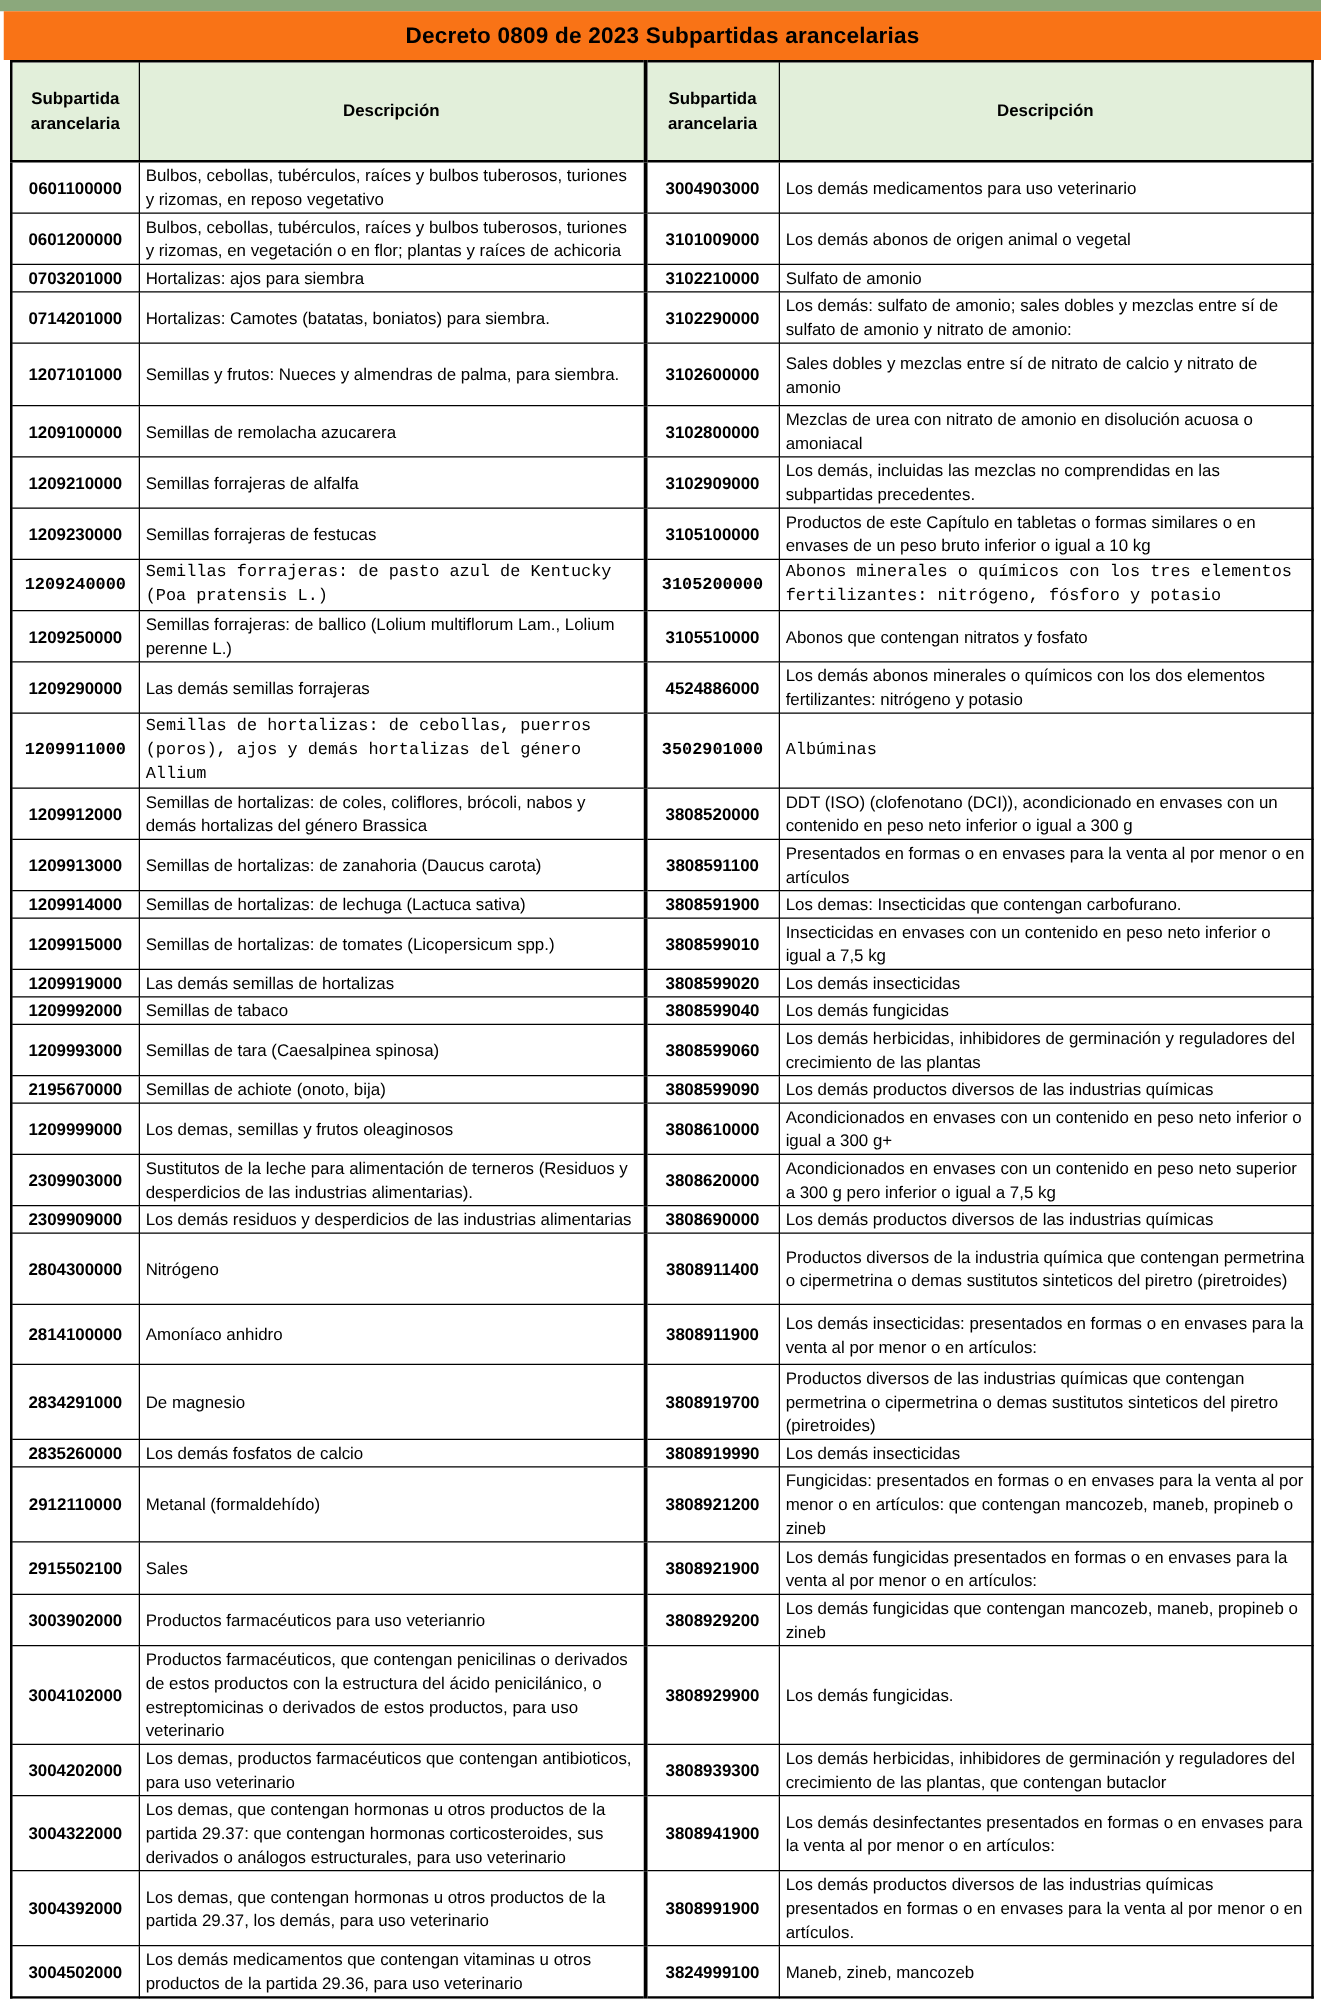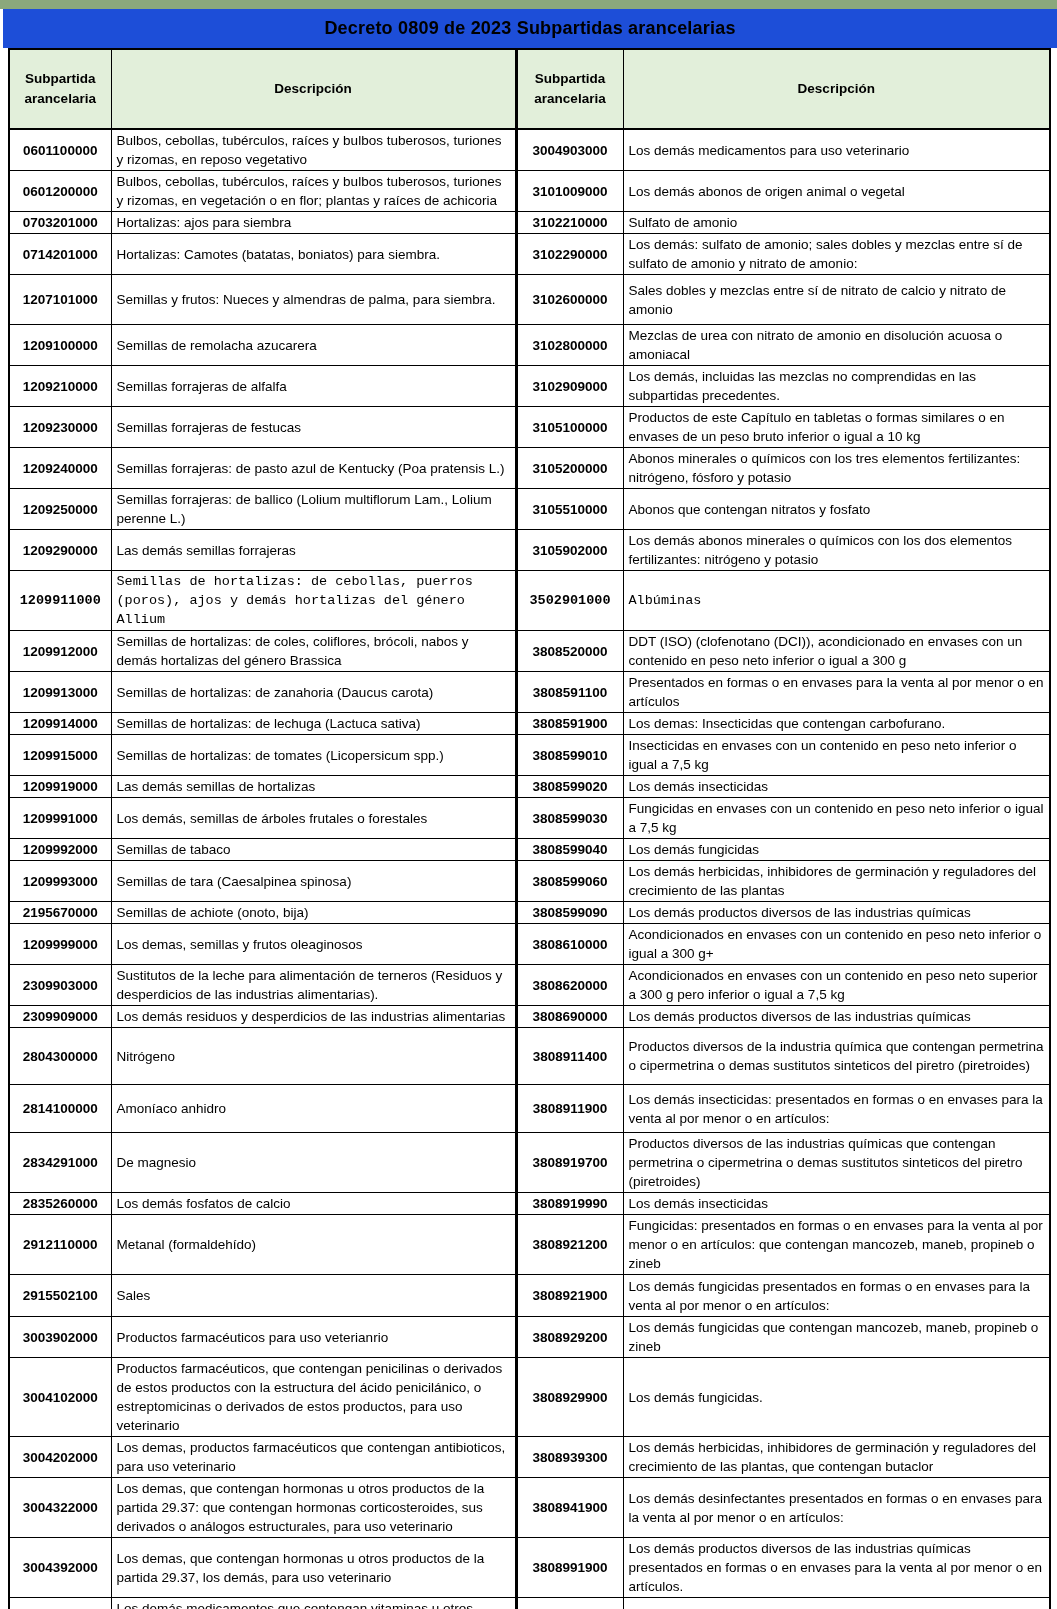--- a/index.html
+++ b/index.html
@@ -51,21 +51,21 @@
     padding: 1px 2px;
   }
 </style>
 </head>
 <body>
 
 <div class="page">
 
   <div class="top-strip" style="background: rgb(139, 168, 124);"></div>
 
-  <div class="title-bar" style="background: #1d4ed8;">Decreto 0809 de 2023 Subpartidas arancelarias</div>
+  <div class="title-bar" style="background: #f97316;">Decreto 0809 de 2023 Subpartidas arancelarias</div>
 
   <table class="tariff">
     <colgroup>
       <col style="width:102px">
       <col style="width:405px">
       <col style="width:107px">
       <col style="width:427px">
     </colgroup>
     <thead>
       <tr>
@@ -117,36 +117,36 @@
           <td class="desc">Semillas forrajeras de alfalfa</td>
           <td class="code">3102909000</td>
           <td class="desc"> Los demás, incluidas las mezclas no comprendidas en las subpartidas precedentes.</td>
         </tr>
         <tr style="height: 38px;">
           <td class="code">1209230000</td>
           <td class="desc">Semillas forrajeras de festucas</td>
           <td class="code">3105100000</td>
           <td class="desc">Productos de este Capítulo en tabletas o formas similares o en envases de un peso bruto inferior o igual a 10 kg</td>
         </tr>
-        <tr style="height: 38px;">
+        <tr style="height: 38px; font-family: Liberation Mono, monospace;">
           <td class="code">1209240000</td>
           <td class="desc">Semillas forrajeras: de pasto azul de Kentucky (Poa pratensis L.)</td>
           <td class="code">3105200000</td>
           <td class="desc">Abonos minerales o químicos con los tres elementos fertilizantes: nitrógeno, fósforo y potasio</td>
         </tr>
         <tr style="height: 38px;">
           <td class="code">1209250000</td>
           <td class="desc">Semillas forrajeras: de ballico (Lolium multiflorum Lam., Lolium perenne L.)</td>
           <td class="code">3105510000</td>
           <td class="desc">Abonos que contengan nitratos y fosfato</td>
         </tr>
         <tr style="height: 38px;">
           <td class="code">1209290000</td>
           <td class="desc">Las demás semillas forrajeras</td>
-          <td class="code">3105902000</td>
+          <td class="code">4524886000</td>
           <td class="desc">Los demás abonos minerales o químicos con los dos elementos fertilizantes: nitrógeno y potasio</td>
         </tr>
         <tr style="height: 38px; font-family: Liberation Mono, monospace;">
           <td class="code">1209911000</td>
           <td class="desc">Semillas de hortalizas: de cebollas, puerros (poros), ajos y demás hortalizas del género Allium</td>
           <td class="code">3502901000</td>
           <td class="desc">Albúminas</td>
         </tr>
         <tr style="height: 38px; padding-left: 32px;">
           <td class="code">1209912000</td>
@@ -171,26 +171,20 @@
           <td class="desc">Semillas de hortalizas: de tomates (Licopersicum spp.)</td>
           <td class="code">3808599010</td>
           <td class="desc">Insecticidas en envases con un contenido en peso neto inferior o igual a 7,5 kg</td>
         </tr>
         <tr style="height: 18px;">
           <td class="code">1209919000</td>
           <td class="desc">Las demás semillas de hortalizas</td>
           <td class="code">3808599020</td>
           <td class="desc">Los demás insecticidas</td>
         </tr>
-        <tr style="height: 38px;">
-          <td class="code">1209991000</td>
-          <td class="desc">Los demás, semillas de árboles frutales o forestales</td>
-          <td class="code">3808599030</td>
-          <td class="desc">Fungicidas en envases con un contenido en peso neto inferior o igual a 7,5 kg</td>
-        </tr>
         <tr style="height: 18px;">
           <td class="code">1209992000</td>
           <td class="desc">Semillas de tabaco</td>
           <td class="code">3808599040</td>
           <td class="desc">Los demás fungicidas</td>
         </tr>
         <tr style="height: 38px;">
           <td class="code">1209993000</td>
           <td class="desc">Semillas de tara (Caesalpinea spinosa)</td>
           <td class="code">3808599060</td>

